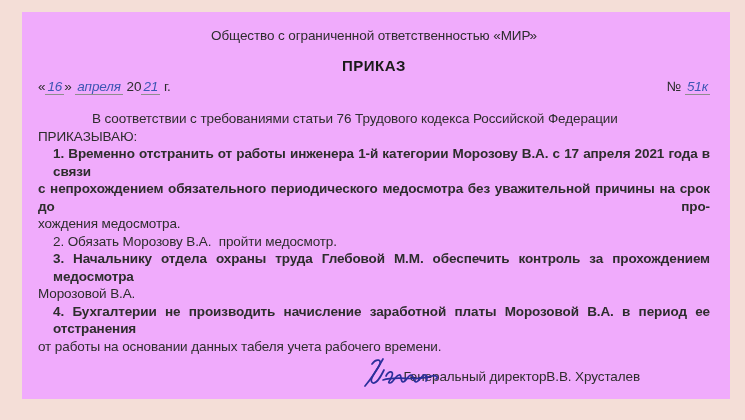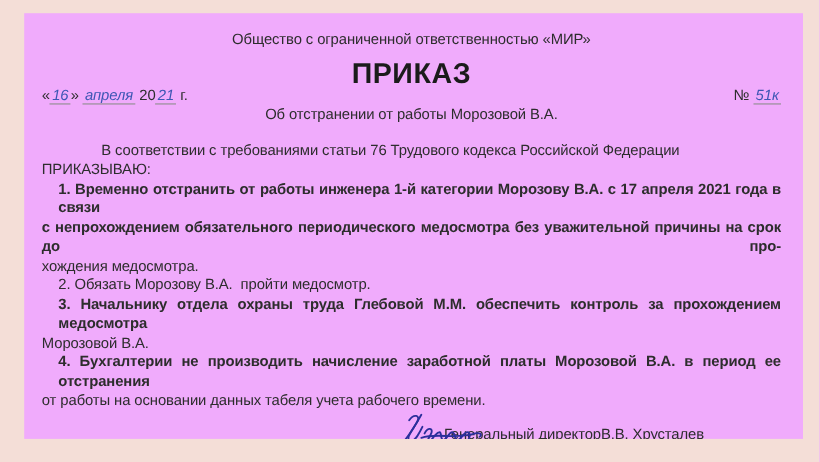--- a/index.html
+++ b/index.html
@@ -20,21 +20,21 @@
   }
   .content {
     padding: 15px 20px 0 16px;
     font-size: 13.5px;
     line-height: 17.5px;
     letter-spacing: -0.1px;
   }
   .center { text-align: center; }
   .title {
     margin-top: 9px;
-    font-size: 26px;
+    font-size: 15px;
     line-height: 24px;
     font-weight: bold;
     color: #1b1b1b;
     letter-spacing: 0.5px;
   }
   .meta-row {
     display: flex;
     justify-content: space-between;
     align-items: baseline;
   }
@@ -70,21 +70,20 @@
 
     <div class="center">Общество с ограниченной ответственностью «МИР»</div>
 
     <div class="center title">ПРИКАЗ</div>
 
     <div class="meta-row">
       <div><span>«</span><span class="fill">16</span><span>»</span> <span class="fill">апреля</span> <span>20</span><span class="fill">21</span> <span>г.</span></div>
       <div><span>№</span> <span class="fill">51к</span></div>
     </div>
 
-    <div class="center">Об отстранении от работы Морозовой В.А.</div>
 
     <div class="body-block">
       <div class="line ind-intro">В соответствии с требованиями статьи 76 Трудового кодекса Российской Федерации</div>
       <div class="line">ПРИКАЗЫВАЮ:</div>
 
       <div class="jline ind-item">1. Временно отстранить от работы инженера 1-й категории Морозову В.А. с 17 апреля 2021 года в связи</div>
       <div class="jline">с непрохождением обязательного периодического медосмотра без уважительной причины на срок до про-</div>
       <div class="line">хождения медосмотра.</div>
 
       <div class="line ind-item">2. Обязать Морозову В.А.  пройти медосмотр.</div>

